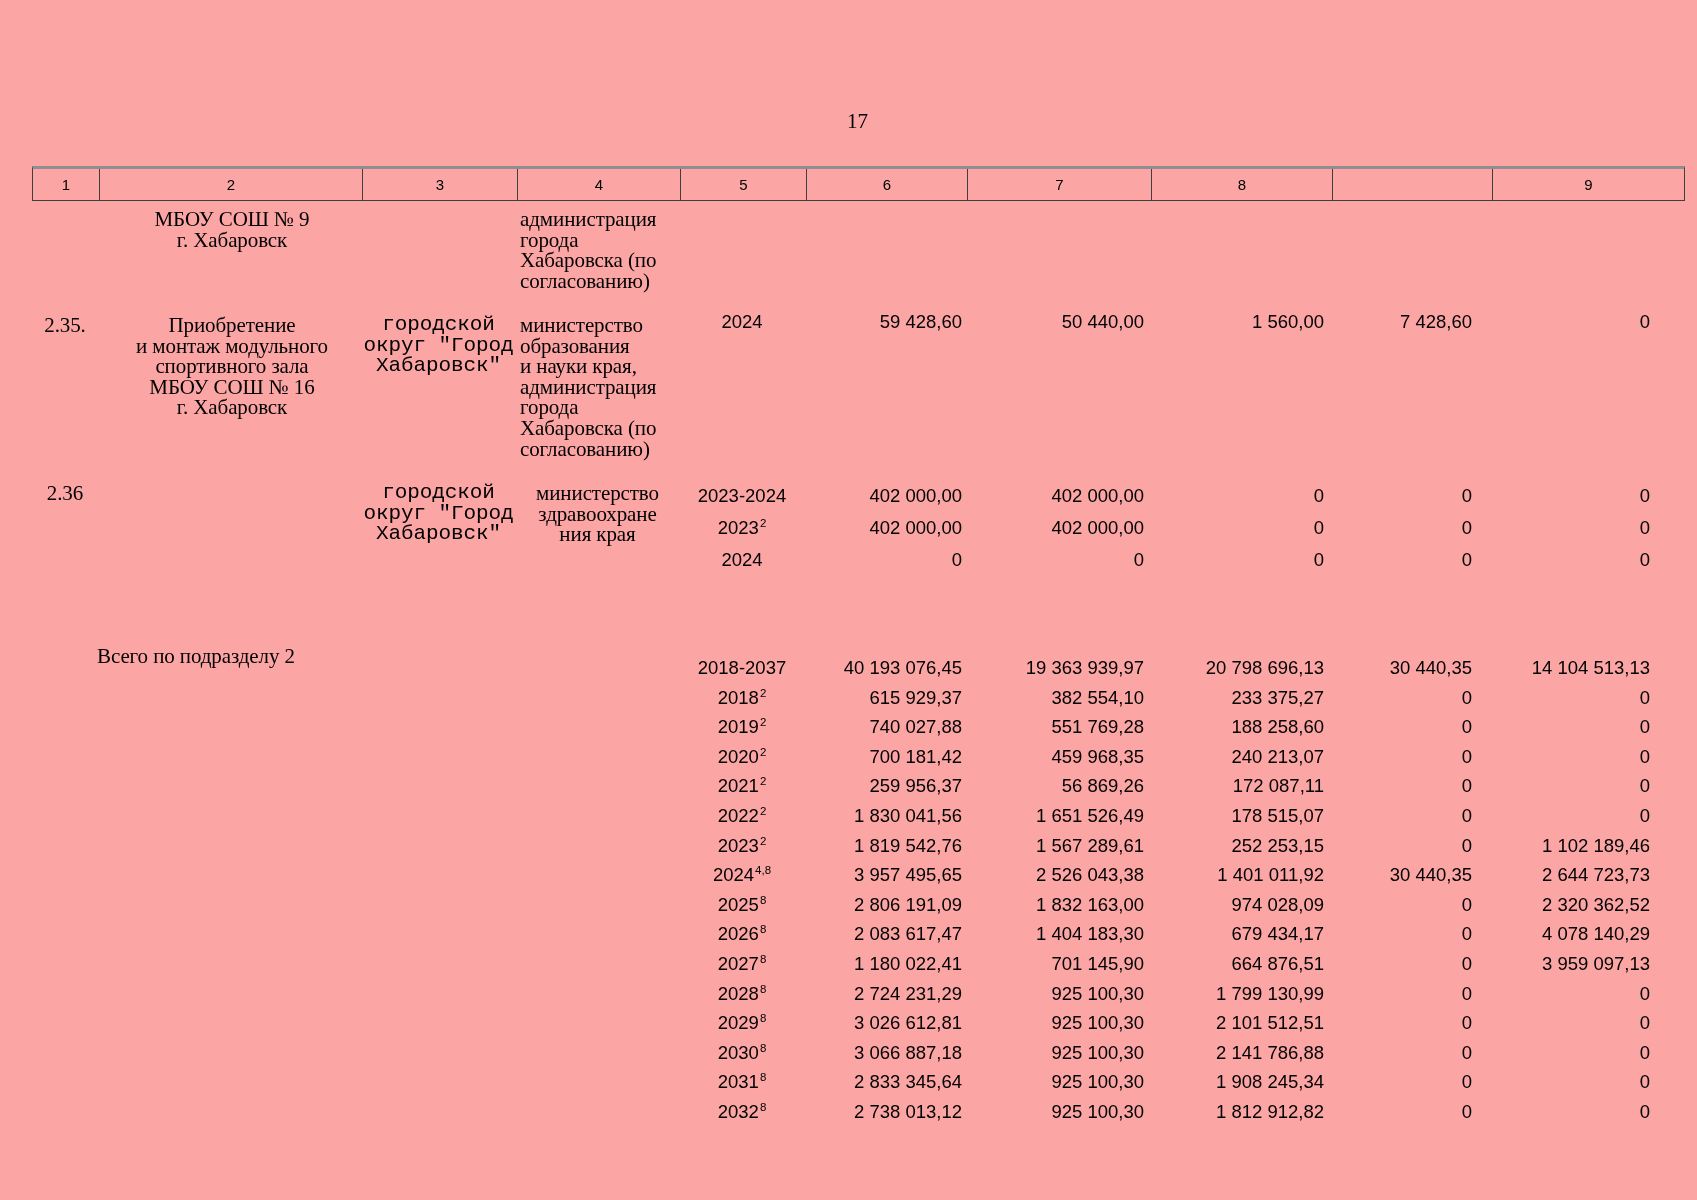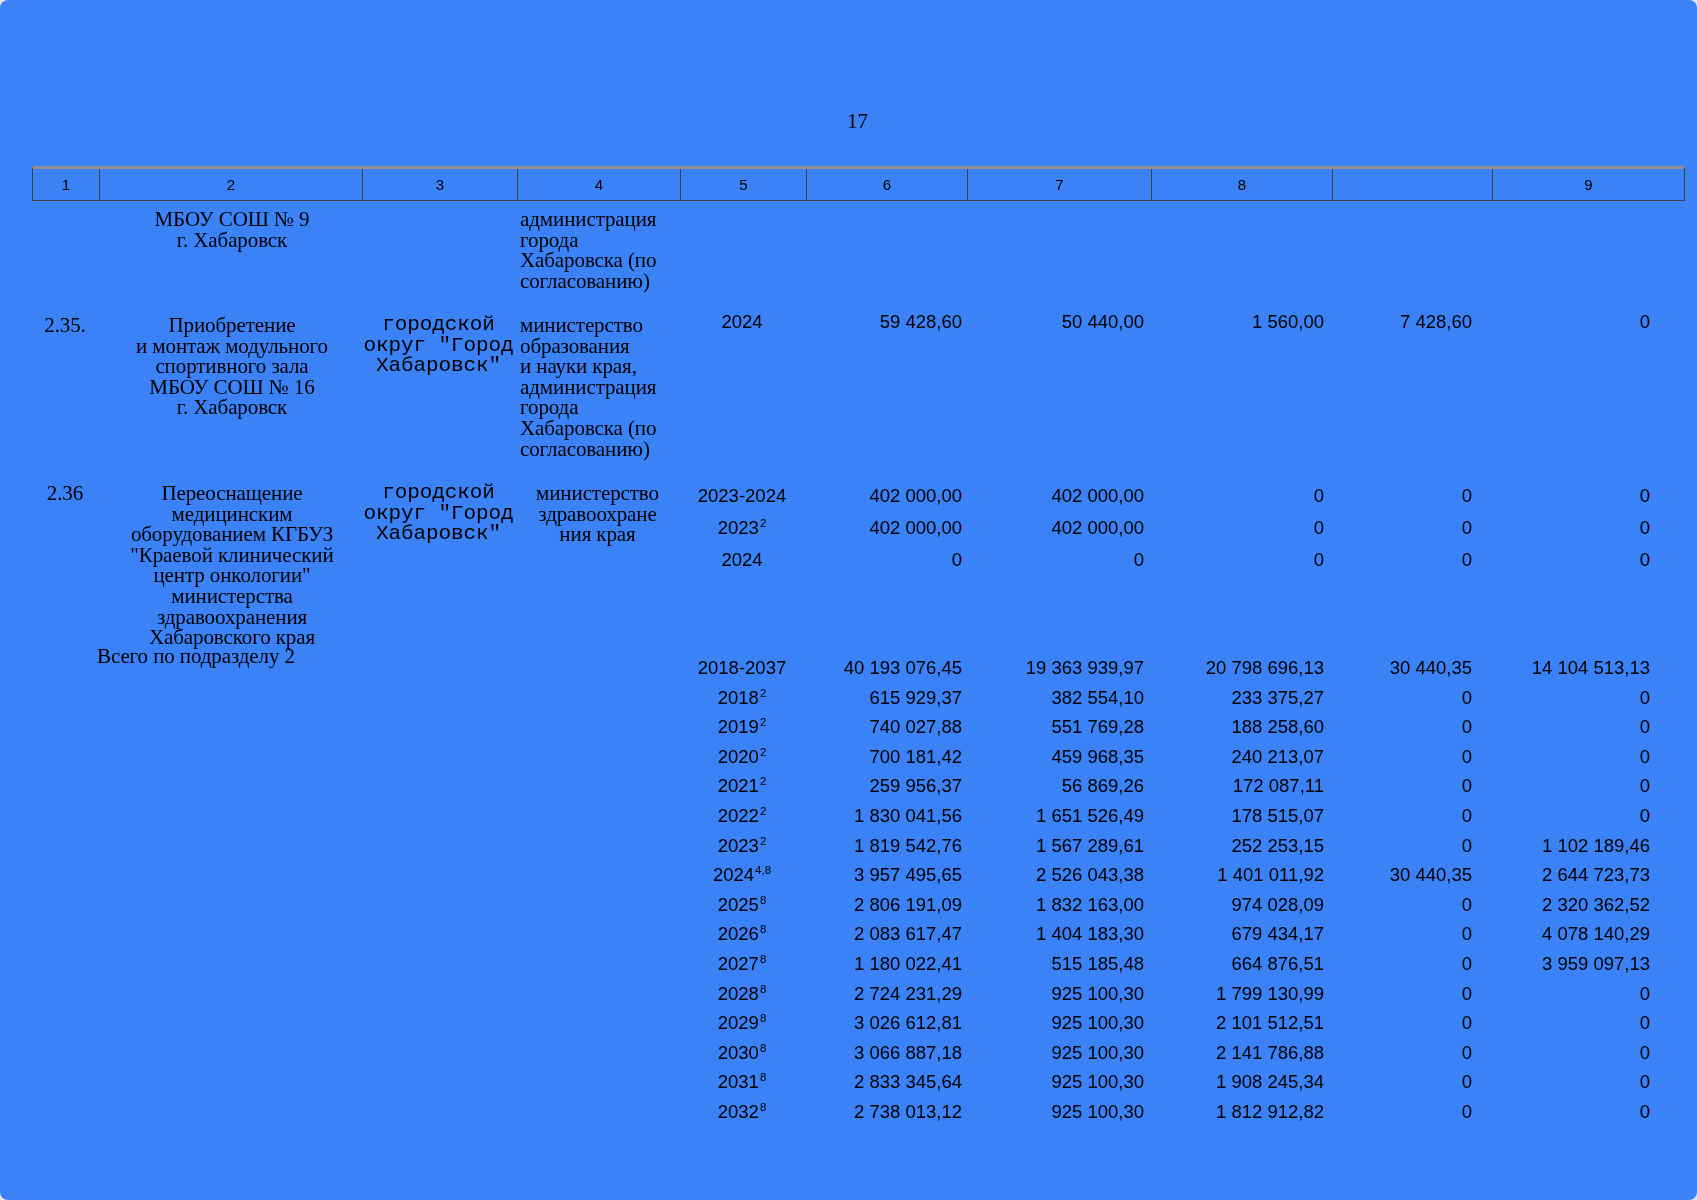--- a/index.html
+++ b/index.html
@@ -1,19 +1,19 @@
 <!DOCTYPE html>
 <html><head>
 <meta charset="utf-8">
 <style>
   html,body { margin:0; padding:0; background:#e8e8e8; }
   .page {
     position:relative; width:1697px; height:1200px; margin:0 auto;
-    background:#3b82f6; overflow:hidden;
-    font-family:"Liberation Serif", serif; color:#000;border-radius:8px;
+    background:#fca5a5; overflow:hidden;
+    font-family:"Liberation Serif", serif; color:#000;
   }
   .pagenum {
     position:absolute; top:109px; left:32px; width:1651px;
     text-align:center; font-size:21px; font-family:"Liberation Serif", serif;
   }
   
   .thead {
     position:absolute; left:32px; top:166px; width:1651px; height:31px;
     display:flex; box-sizing:content-box;
     border-top:3px solid #8f8f8f;
@@ -91,28 +91,20 @@
 Хабаровск"</div>
   <div class="txt b-exel" style="top:315px">министерство
 образования
 и науки края,
 администрация
 города
 Хабаровска (по
 согласованию)</div>
 
   <div class="txt b-idx" style="top:483px">2.36</div>
-  <div class="txt b-obj" style="top:483px">Переоснащение
-медицинским
-оборудованием КГБУЗ
-"Краевой клинический
-центр онкологии"
-министерства
-здравоохранения
-Хабаровского края</div>
   <div class="txt b-ter" style="top:483px">городской
 округ "Город
 Хабаровск"</div>
   <div class="txt b-exec" style="top:483px">министерство
 здравоохране
 ния края</div>
 
   <div class="txt b-total" style="top:646px">Всего по подразделу 2</div>
 
     <div class="valrow" style="top: 310px;">
@@ -237,21 +229,21 @@
       <span class="num n1">2 083 617,47</span>
       <span class="num n2">1 404 183,30</span>
       <span class="num n3">679 434,17</span>
       <span class="num n4">0</span>
       <span class="num n5">4 078 140,29</span>
     </div>
 
     <div class="valrow" style="top: 952px;">
       <span class="yearcell"><span class="yb">2027</span><span class="ys">8</span></span>
       <span class="num n1">1 180 022,41</span>
-      <span class="num n2">515 185,48</span>
+      <span class="num n2">701 145,90</span>
       <span class="num n3">664 876,51</span>
       <span class="num n4">0</span>
       <span class="num n5">3 959 097,13</span>
     </div>
 
     <div class="valrow" style="top: 981.6px;">
       <span class="yearcell"><span class="yb">2028</span><span class="ys">8</span></span>
       <span class="num n1">2 724 231,29</span>
       <span class="num n2">925 100,30</span>
       <span class="num n3">1 799 130,99</span>

